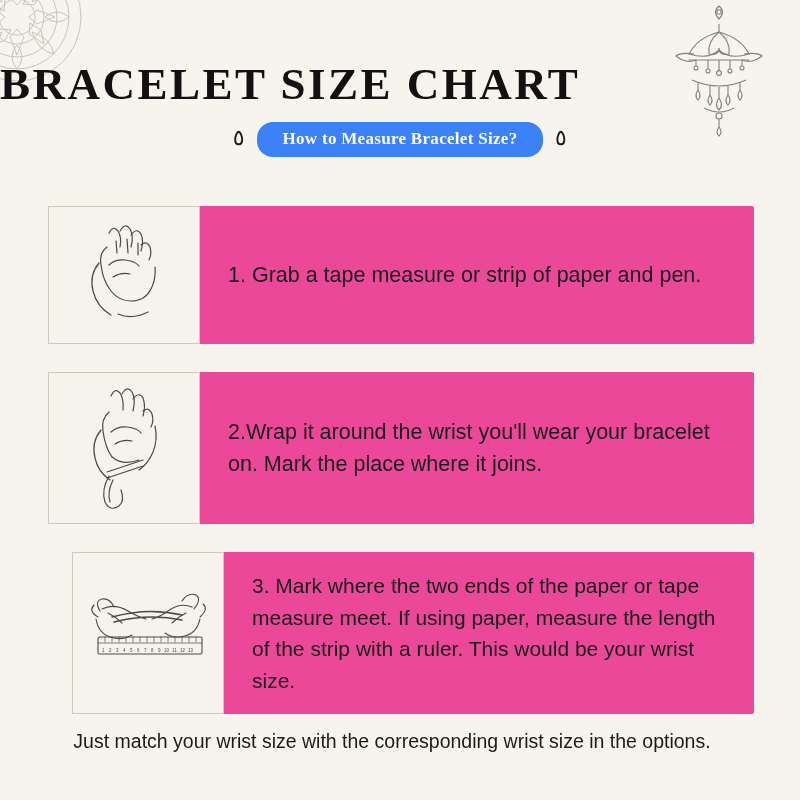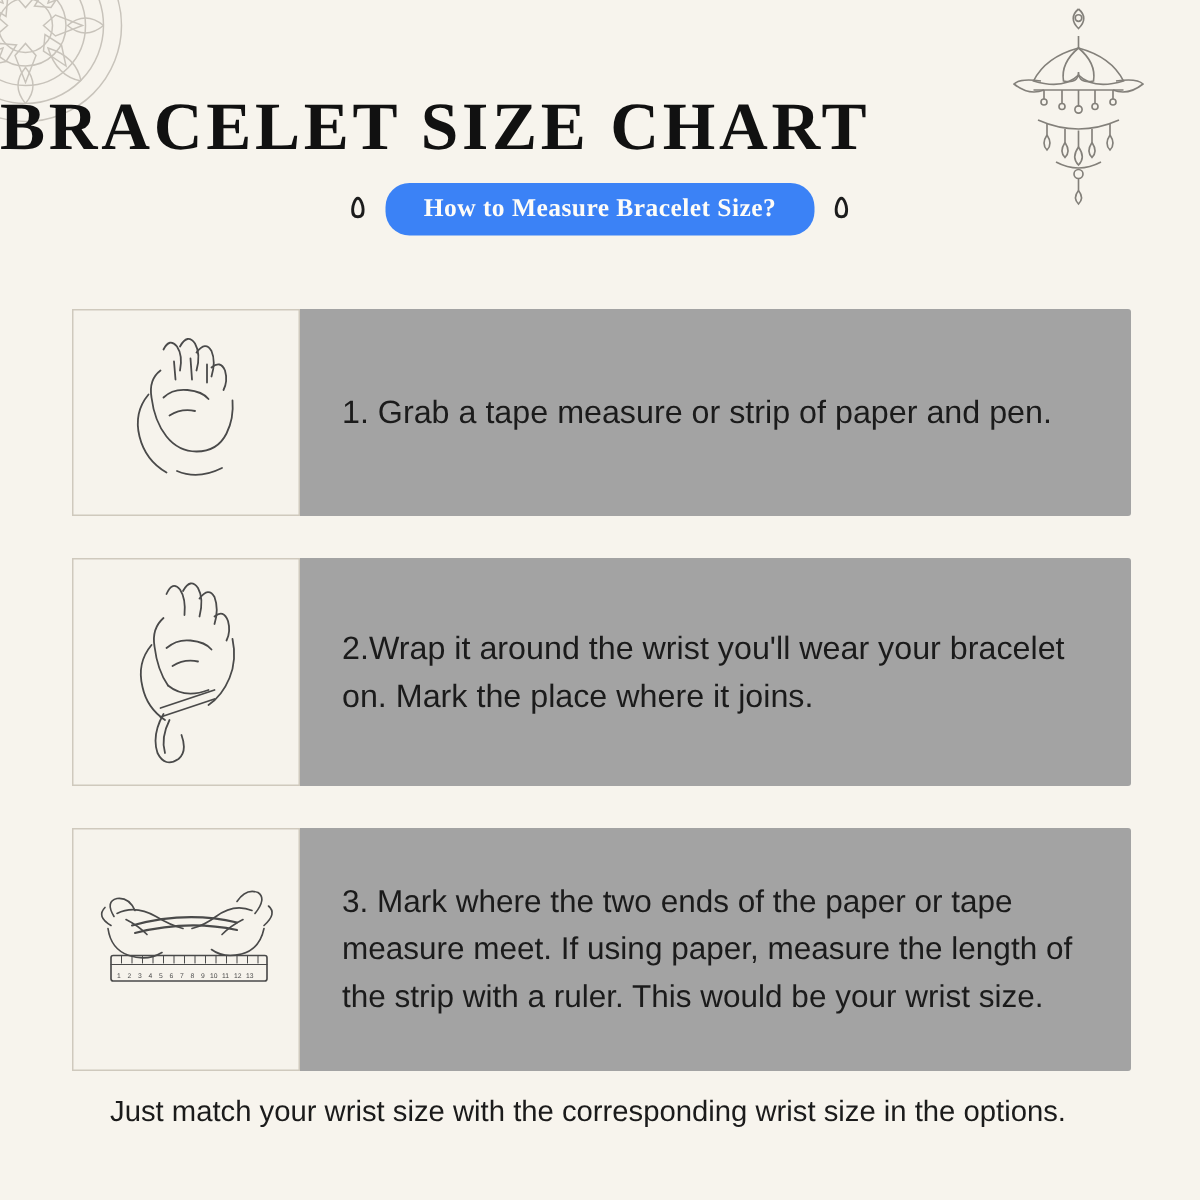--- a/index.html
+++ b/index.html
@@ -82,21 +82,21 @@
   
   .steps {
     position: absolute;
     top: 206px;
     left: 48px;
     width: 706px;
   }
   .step {
     display: flex;
     align-items: stretch;
-    background: #a3a3a3;
+    background: #ec4899;
     margin-bottom: 28px;
     border-radius: 2px;
     justify-content: center;
   }
   .step-figure {
     flex: 0 0 152px;
     border: 1px solid #cfc9bd;
     background: #f6f3ec;
     box-sizing: border-box;
     display: flex;
@@ -110,21 +110,21 @@
     align-items: center;
     padding: 10px 18px 10px 28px;
     font-size: 21.5px;
     line-height: 1.5;
     color: #1b1b1b;
   }
   #step-1 .step-figure, #step-2 .step-figure { height: 138px; }
   #step-1 { height: 138px; }
   #step-2 { height: 152px; }
   #step-2 .step-figure { height: 152px; }
-  #step-3 { height: 162px; }
+  #step-3 { height: 162px; margin-left: 24px; }
   #step-3 .step-figure { height: 162px; }
   #step-3 .step-text { font-size: 21px; }
 
   .footer {
     position: absolute;
     top: 730px;
     left: 0;
     width: 784px;
     text-align: center;
     font-size: 19.5px;

